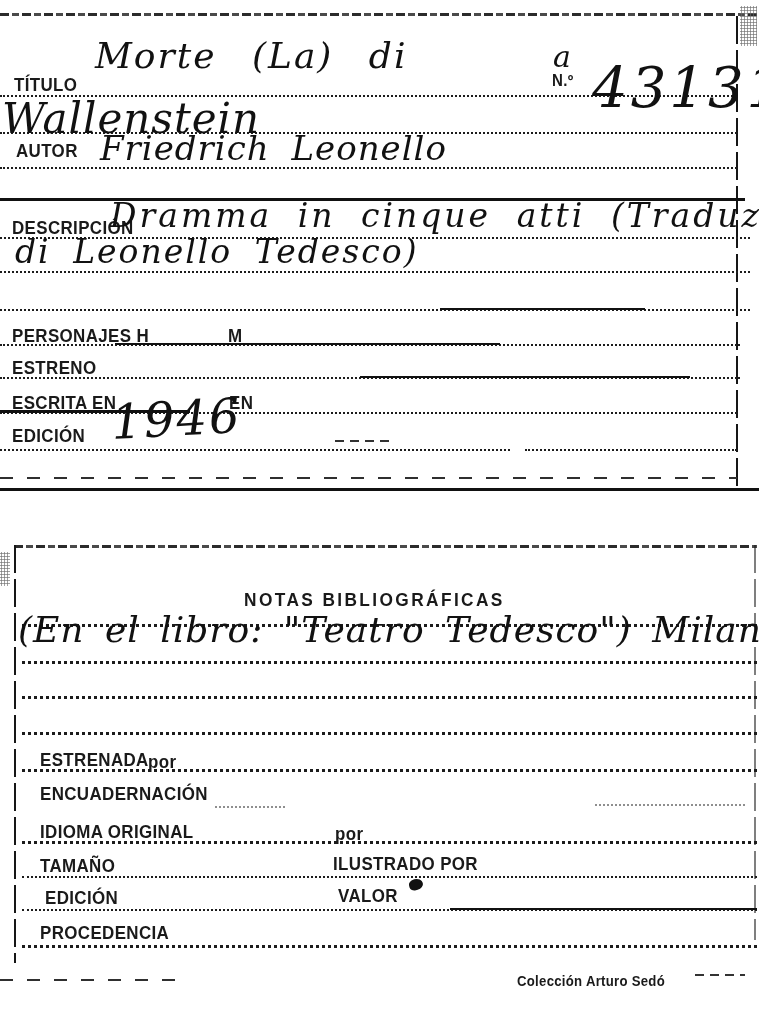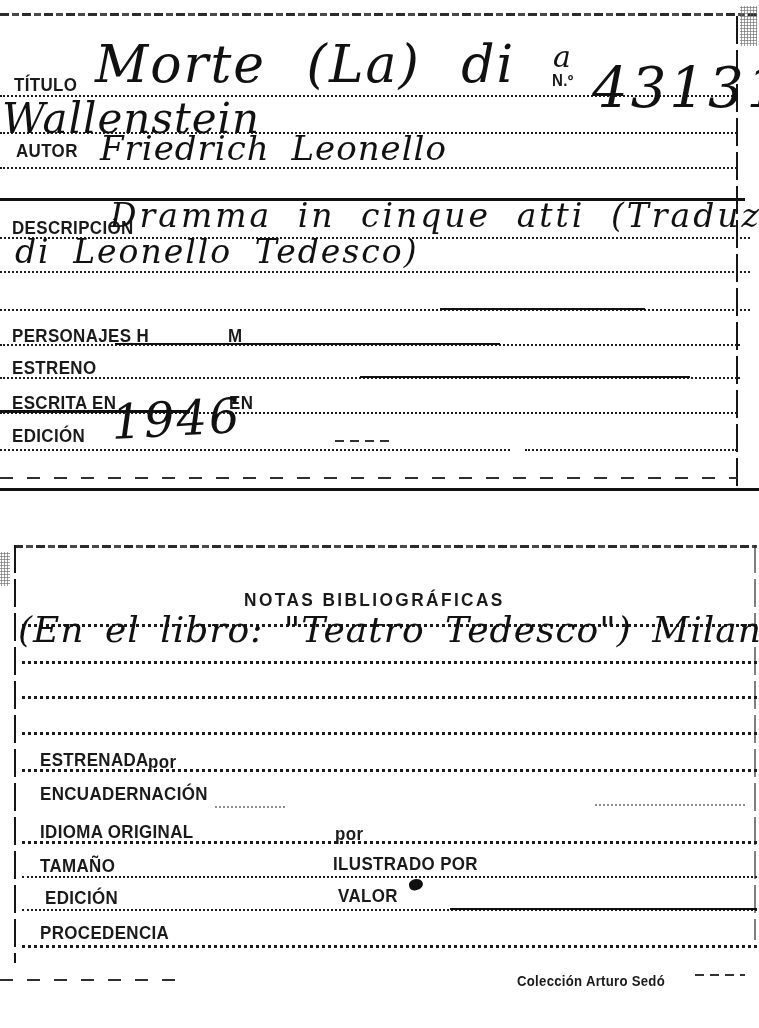--- a/index.html
+++ b/index.html
@@ -67,21 +67,21 @@
     <span class="lbl" style="left:16px;top:141px;">AUTOR</span>
     <span class="lbl" style="left:12px;top:218px;">DESCRIPCIÓN</span>
     <span class="lbl" style="left:12px;top:326px;">PERSONAJES H</span>
     <span class="lbl" style="left:228px;top:326px;">M</span>
     <span class="lbl" style="left:12px;top:358px;">ESTRENO</span>
     <span class="lbl" style="left:12px;top:393px;">ESCRITA EN</span>
     <span class="lbl" style="left:229px;top:393px;">EN</span>
     <span class="lbl" style="left:12px;top:426px;">EDICIÓN</span>
     <span class="lbl small" style="left:552px;top:72px;">N.º</span>
 
-    <span class="hand" style="left:95px;top:38px;font-size:52px;letter-spacing:2px;word-spacing:22px;">Morte (La) di</span>
+    <span class="hand" style="left:95px;top:38px;font-size:36px;letter-spacing:2px;word-spacing:22px;">Morte (La) di</span>
     <span class="hand" style="left:553px;top:42px;font-size:30px;">a</span>
     <span class="hand" style="left:592px;top:60px;font-size:56px;letter-spacing:3px;">43131</span>
     <span class="hand" style="left:2px;top:98px;font-size:42px;letter-spacing:1px;text-align:center;">Wallenstein</span>
     <span class="hand" style="left:100px;top:131px;font-size:34px;letter-spacing:1px;word-spacing:10px;">Friedrich Leonello</span>
     <span class="hand" style="left:110px;top:199px;font-size:33px;letter-spacing:3px;word-spacing:12px;">Dramma in cinque atti (Traduz-</span>
     <span class="hand" style="left:15px;top:235px;font-size:33px;letter-spacing:2px;word-spacing:10px;">di Leonello Tedesco)</span>
     <span class="hand" style="left:110px;top:398px;font-size:48px;letter-spacing:2px;transform:rotate(-3deg);">1946</span>
   </div>
 
   <div>

